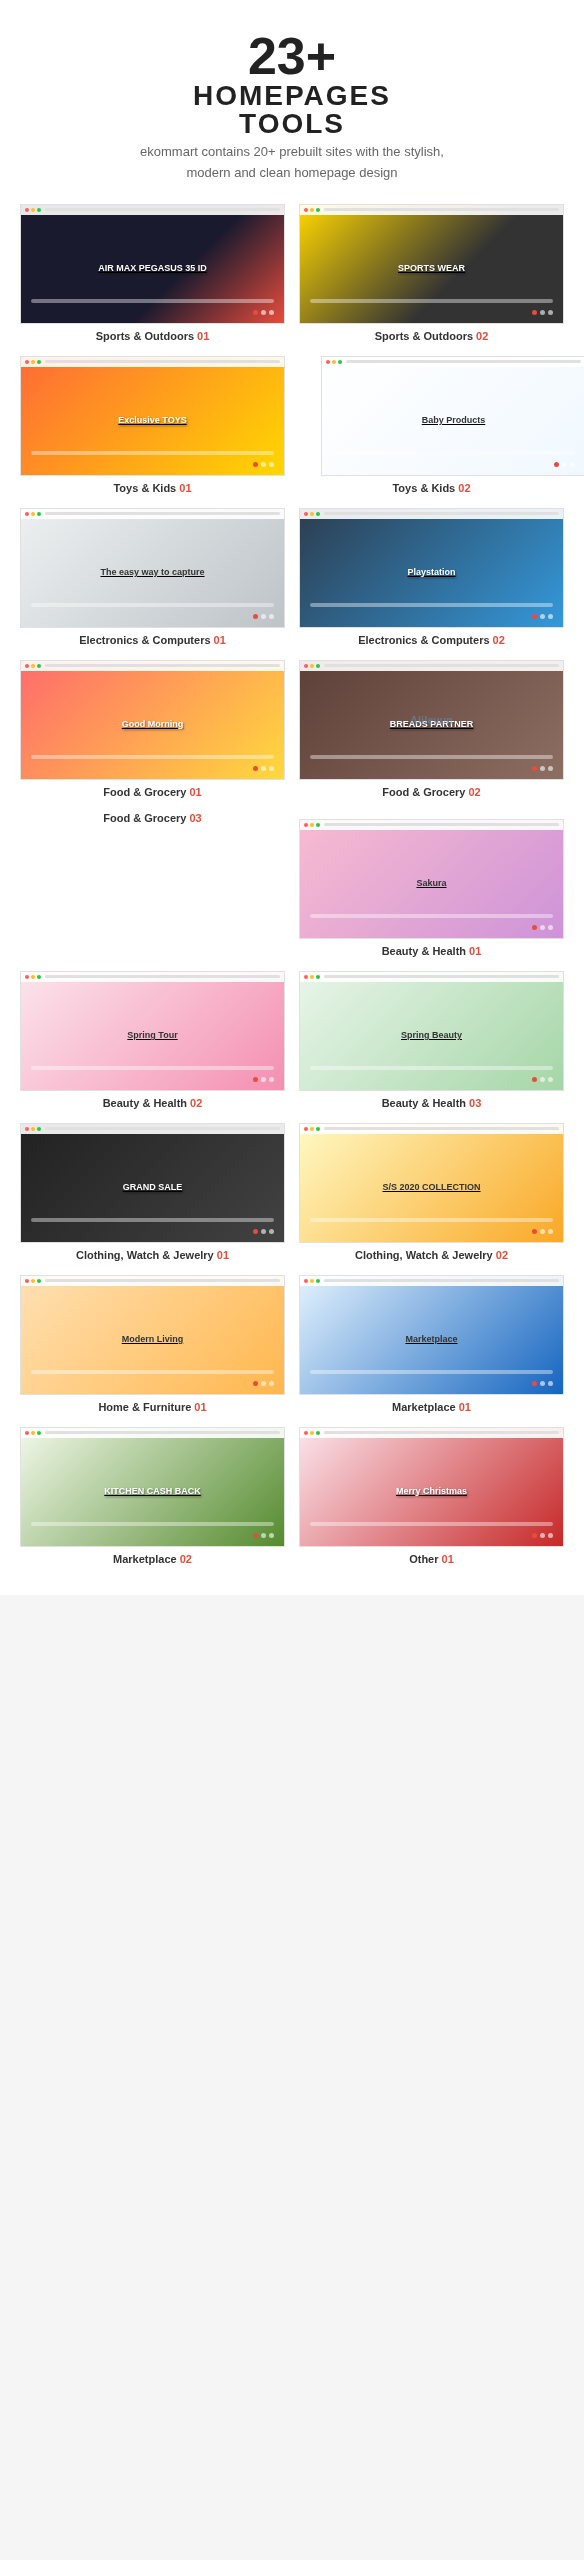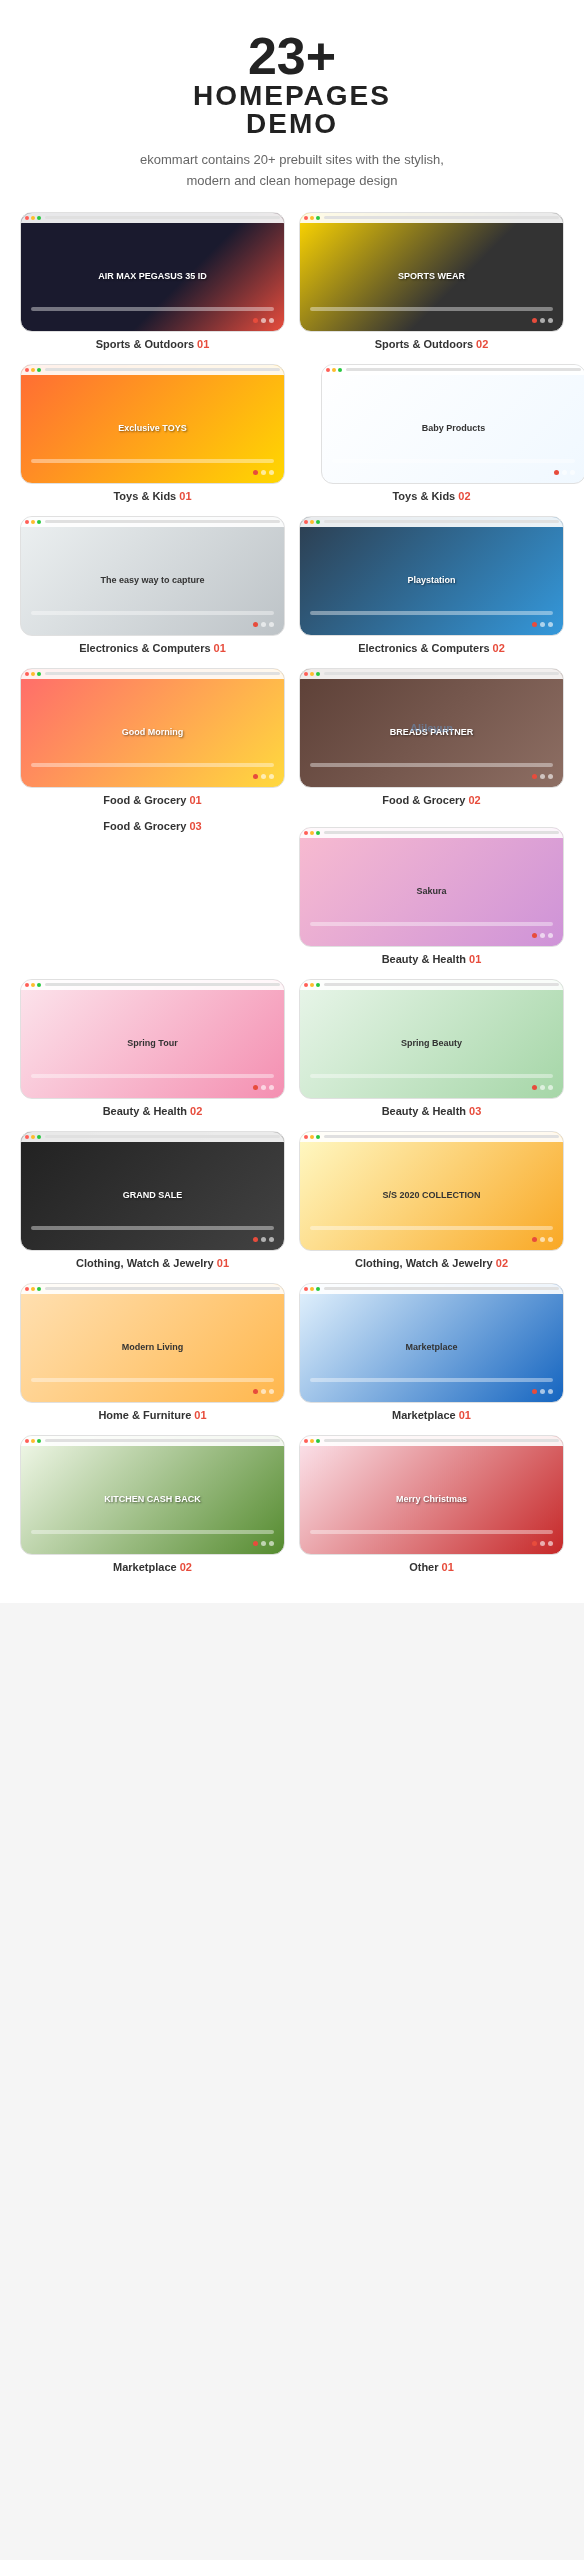--- a/index.html
+++ b/index.html
@@ -34,42 +34,43 @@
     .header-title .demo {
       font-size: 28px;
       font-weight: 700;
       color: #222;
       display: block;
       letter-spacing: 2px;
     }
     .header-subtitle {
       font-size: 13px;
       color: #666;
-      margin-top: 12px;
+      margin-top: 4px;
       line-height: 1.6;
     }
     .grid {
       display: grid;
       grid-template-columns: 1fr 1fr;
       gap: 14px;
       margin-top: 20px;
     }
     .demo-item {
       display: flex;
       flex-direction: column;
       align-items: center;
     }
     .demo-thumb {
       width: 100%;
       height: 120px;
-      border-radius: 12px;
+      border-radius: 0;
       overflow: hidden;
       border: 1px solid #e0e0e0;
       margin-bottom: 6px;
       position: relative;
+      text-decoration: underline;
     }
     .demo-label {
       font-size: 11px;
       color: #333;
       font-weight: 600;
       text-align: left;
     }
     .demo-label .num {
       color: #e74c3c;
     }
@@ -188,21 +189,21 @@
   </style>
 </head>
 <body>
 
 <div class="page-wrapper">
 
   <div class="header">
     <div class="header-title">
       <span style="font-size:52px; font-weight:900; color:#222;">23+</span>
       <span class="homepages">HOMEPAGES</span>
-      <span class="demo">DEMO</span>
+      <span class="demo">TOOLS</span>
     </div>
     <div class="header-subtitle">
       <span>ekommart contains 20+ prebuilt sites with the stylish,</span><br>
       <span>modern and clean homepage design</span>
     </div>
   </div>
 
   <div class="grid" id="demo-grid">
   <div class="demo-item">
     <div class="demo-thumb thumb-sports1">

